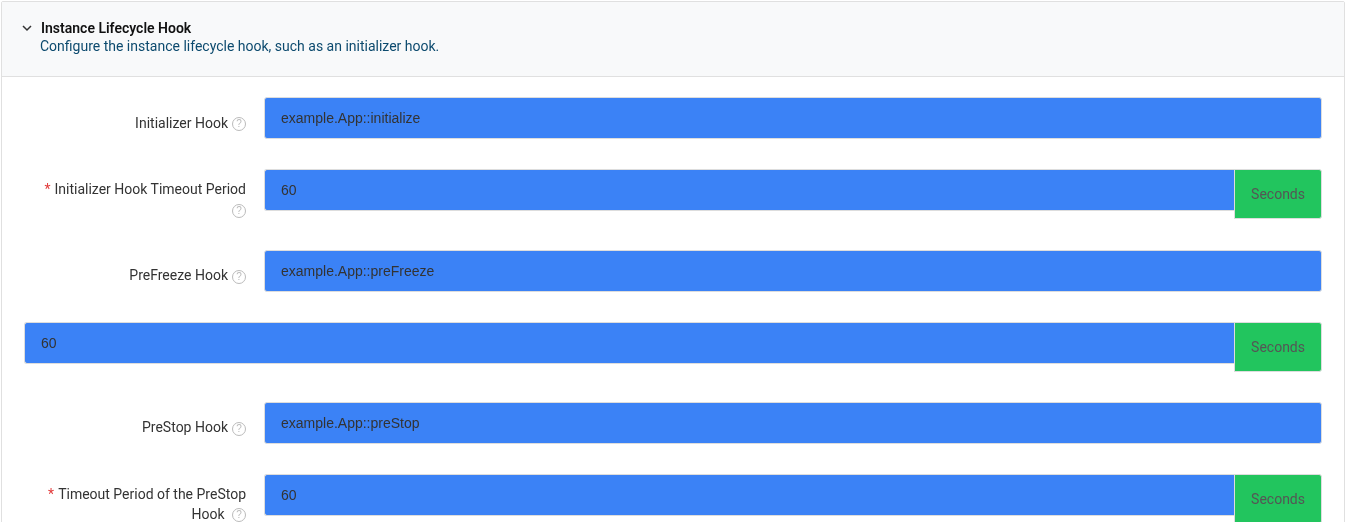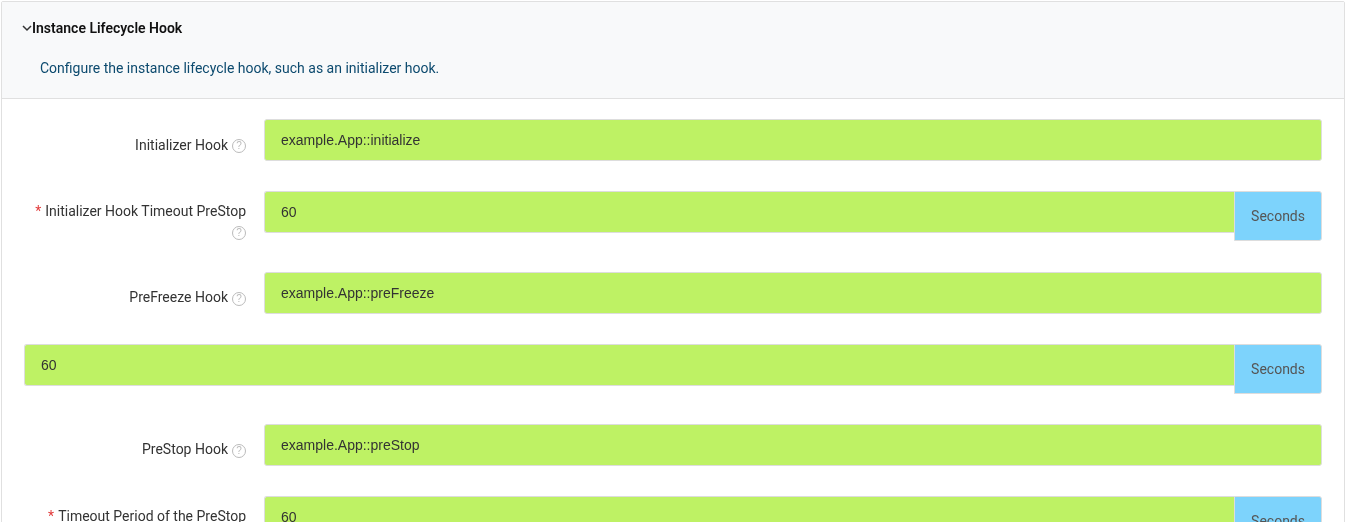--- a/index.html
+++ b/index.html
@@ -22,22 +22,22 @@
       margin: 1px;
     }
     .panel-header {
       background: #f8f9fa;
       border-bottom: 1px solid #e0e0e0;
       padding: 18px 20px 22px 20px;
     }
     .panel-title-row {
       display: flex;
       align-items: center;
-      gap: 0;
-      margin-bottom: 24px;
+      gap: 9px;
+      margin-bottom: 2px;
     }
     .chevron {
       width: 10px;
       height: 10px;
       display: inline-block;
       flex-shrink: 0;
     }
     .chevron svg {
       width: 100%;
       height: 100%;
@@ -95,38 +95,38 @@
     }
     .text-input {
       width: 100%;
       height: 42px;
       border: 1px solid #ddd;
       border-radius: 3px;
       padding: 0 16px;
       font-size: 14px;
       color: #333;
       outline: none;
-      background: #bef264;
+      background: #3b82f6;
     }
     .input-group {
       display: flex;
       width: 100%;
       border-radius: 8px;
     }
     .input-group .text-input {
       border-top-right-radius: 0;
       border-bottom-right-radius: 0;
       border-right: none;
       flex: 1;
     }
     .addon {
       display: flex;
       align-items: center;
       padding: 16px 16px;
-      background: #7dd3fc;
+      background: #22c55e;
       border: 1px solid #ddd;
       border-top-right-radius: 3px;
       border-bottom-right-radius: 3px;
       color: #555;
       font-size: 14px;
     }
     .help-wrap {
       white-space: nowrap;
     }
   </style>
@@ -152,21 +152,21 @@
       <div class="form-label">
         <span>Initializer Hook</span><span class="help-icon">?</span>
       </div>
       <div class="form-field">
         <input type="text" class="text-input" value="example.App::initialize" style="">
       </div>
     </div>
 
     <div class="form-row">
       <div class="form-label">
-        <span class="req">*</span><span>Initializer Hook Timeout PreStop</span> <span class="help-wrap"><span class="help-icon">?</span></span>
+        <span class="req">*</span><span>Initializer Hook Timeout Period</span> <span class="help-wrap"><span class="help-icon">?</span></span>
       </div>
       <div class="form-field">
         <div class="input-group">
           <input type="text" class="text-input" value="60" style="">
           <span class="addon">Seconds</span>
         </div>
       </div>
     </div>
 
     <div class="form-row">

